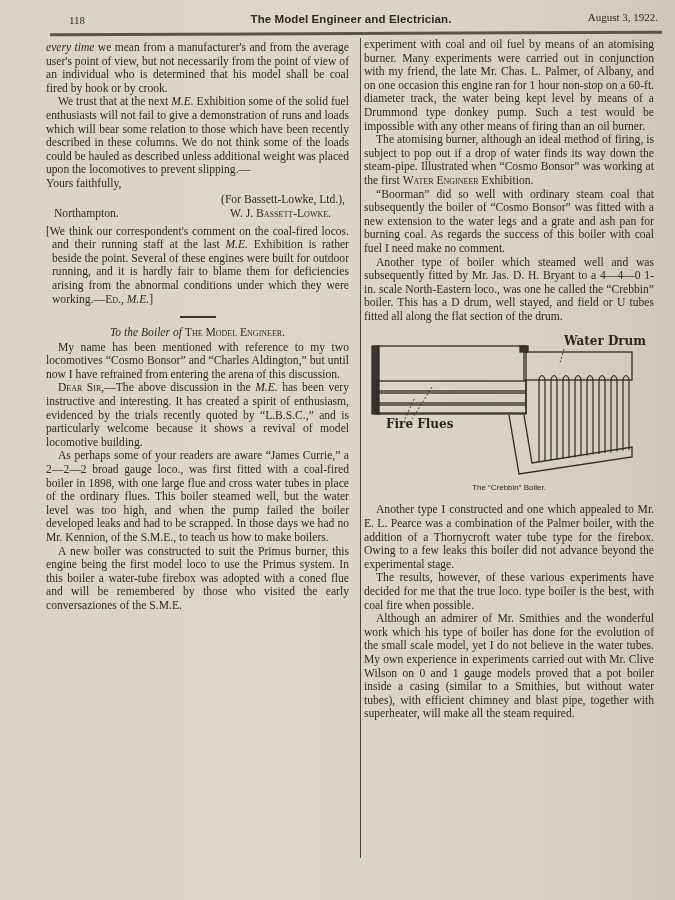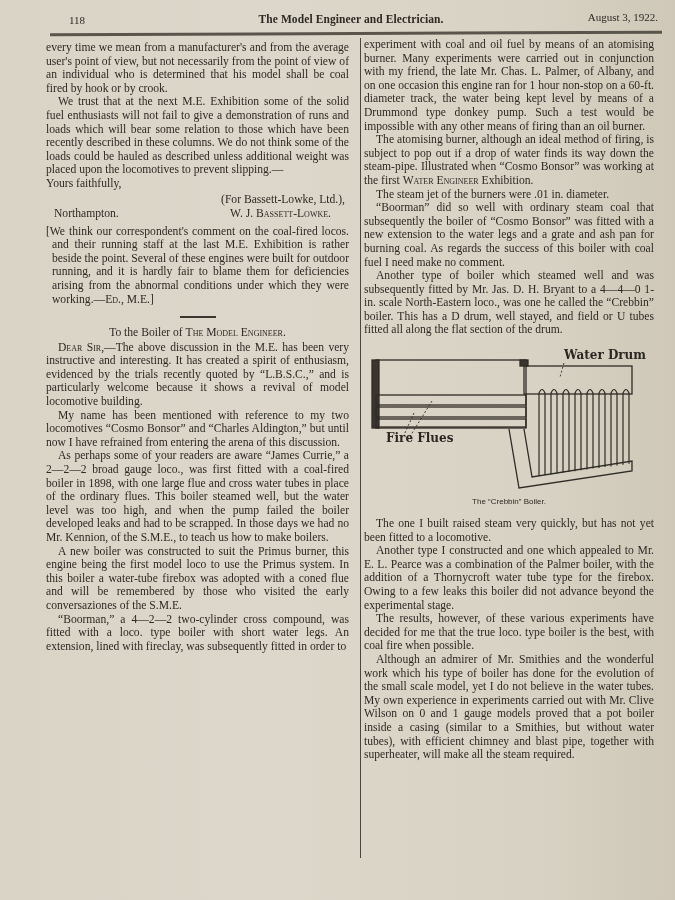--- a/index.html
+++ b/index.html
@@ -11,38 +11,38 @@
   }
   .page {
     position: relative; width: 675px; height: 900px;
     background: linear-gradient(90deg, #d9d4c6 0%, #dcd7ca 40%, #d8d2c4 80%, #cfc8b8 100%);
   }
   .header {
     position: absolute; left: 40px; top: 8px; width: 622px; height: 22px;
     font-size: 11.5px;
   }
   .hdr-page { position: absolute; left: 5px; top: 6px; font-size: 11px; margin-left: 24px; }
-  .hdr-title { position: absolute; left: 0; right: 0; top: 5px; text-align: center; font-family: Liberation Serif, serif; font-weight: bold; font-size: 11.5px; letter-spacing: 0.1px; }
+  .hdr-title { position: absolute; left: 0; right: 0; top: 5px; text-align: center; font-family: Liberation Sans, sans-serif; font-weight: bold; font-size: 11.5px; letter-spacing: 0.1px; }
   .hdr-date { position: absolute; right: 4px; top: 3px; font-size: 11px; }
   .rule {
     position: absolute; left: 50px; top: 32px; width: 612px; height: 3px;
     background: #5a554c; transform: rotate(-0.25deg);
   }
   .col-divider {
     position: absolute; left: 360px; top: 38px; width: 1px; height: 820px; background: #4a463f;
   }
   .col {
     position: absolute; font-size: 11.6px; line-height: 13.6px;
     text-align: justify; hyphens: manual;
   }
   .col-left { left: 46px; top: 41px; width: 303px; }
   .col-right { left: 364px; top: 38px; width: 290px; }
   .col p { margin: 0; text-indent: 12px; }
   .col p.noindent { text-indent: 0; }
-  .ital { }
+  .ital { font-style: italic; }
   .sc { font-variant: small-caps; text-align: right; }
   .sig { position: relative; height: 28px; margin: 2px 0 4px 0; }
   .sig .place { position: absolute; left: 8px; top: 14px; }
   .sig .for { position: absolute; right: 4px; top: 0; }
   .sig .name { position: absolute; right: 18px; top: 14px; margin-left: 15px; }
   .editor-note { text-indent: -6px !important; padding-left: 6px; }
   .short-rule { width: 36px; height: 2px; background: #3a362f; margin: 10px auto 8px auto; }
   .to-editor { text-align: center; text-indent: 0 !important; margin-bottom: 1px !important; }
   .figure {
     position: relative; width: 290px; height: 170px; margin: 6px 0 4px 0;
@@ -77,31 +77,29 @@
     <p><span>We trust that at the next </span><span class="ital">M.E.</span><span> Exhibition some of the solid fuel enthusiasts will not fail to give a demonstration of runs and loads which will bear some relation to those which have been recently described in these columns. We do not think some of the loads could be hauled as described unless additional weight was placed upon the locomotives to prevent slipping.—</span></p>
     <p class="noindent">Yours faithfully,</p>
     <div class="sig">
       <span class="for">(For Bassett-Lowke, Ltd.),</span>
       <span class="place">Northampton.</span>
       <span class="name sc">W. J. Bassett-Lowke.</span>
     </div>
     <p class="editor-note"><span>[We think our correspondent's comment on the coal-fired locos. and their running staff at the last </span><span class="ital">M.E.</span><span> Exhibition is rather beside the point. Several of these engines were built for outdoor running, and it is hardly fair to blame them for deficiencies arising from the abnormal conditions under which they were working.—</span><span class="sc">Ed., </span><span class="ital">M.E.</span><span>]</span></p>
     <div class="short-rule"></div>
     <p class="to-editor"><span class="ital">To the Boiler of </span><span class="sc">The Model Engineer.</span></p>
+    <p>My name has been mentioned with reference to my two locomotives “Cosmo Bonsor” and “Charles Aldington,” but until now I have refrained from entering the arena of this discussion.</p>
     <p><span class="sc">Dear Sir,</span><span>—The above discussion in the </span><span class="ital">M.E.</span><span> has been very instructive and interesting. It has created a spirit of enthusiasm, evidenced by the trials recently quoted by “L.B.S.C.,” and is particularly welcome because it shows a revival of model locomotive building.</span></p>
-    <p>My name has been mentioned with reference to my two locomotives “Cosmo Bonsor” and “Charles Aldington,” but until now I have refrained from entering the arena of this discussion.</p>
     <p>As perhaps some of your readers are aware “James Currie,” a 2—2—2 broad gauge loco., was first fitted with a coal-fired boiler in 1898, with one large flue and cross water tubes in place of the ordinary flues. This boiler steamed well, but the water level was too high, and when the pump failed the boiler developed leaks and had to be scrapped. In those days we had no Mr. Kennion, of the S.M.E., to teach us how to make boilers.</p>
     <p>A new boiler was constructed to suit the Primus burner, this engine being the first model loco to use the Primus system. In this boiler a water-tube firebox was adopted with a coned flue and will be remembered by those who visited the early conversaziones of the S.M.E.</p>
-    <p>“Boorman,” a 4—2—2 two-cylinder cross compound, was fitted with a loco. type boiler with short water legs. An extension, lined with fireclay, was subsequently fitted in order to</p>
   </div>
 
   <div class="col col-right">
     <p class="noindent">experiment with coal and oil fuel by means of an atomising burner. Many experiments were carried out in conjunction with my friend, the late Mr. Chas. L. Palmer, of Albany, and on one occasion this engine ran for 1 hour non-stop on a 60-ft. diameter track, the water being kept level by means of a Drummond type donkey pump. Such a test would be impossible with any other means of firing than an oil burner.</p>
     <p><span>The atomising burner, although an ideal method of firing, is subject to pop out if a drop of water finds its way down the steam-pipe. Illustrated when “Cosmo Bonsor” was working at the first </span><span class="sc">Water Engineer</span><span> Exhibition.</span></p>
-    <p>The steam jet of the burners were .01 in. diameter.</p>
     <p>“Boorman” did so well with ordinary steam coal that subsequently the boiler of “Cosmo Bonsor” was fitted with a new extension to the water legs and a grate and ash pan for burning coal. As regards the success of this boiler with coal fuel I need make no comment.</p>
     <p>Another type of boiler which steamed well and was subsequently fitted by Mr. Jas. D. H. Bryant to a 4—4—0 1-in. scale North-Eastern loco., was one he called the “Crebbin” boiler. This has a D drum, well stayed, and field or U tubes fitted all along the flat section of the drum.</p>
 
     <div class="figure">
       <svg width="290" height="170" viewBox="0 0 290 170">
         <g fill="none" stroke="#2e2b26" stroke-width="1.3">
 
           <rect x="12" y="17" width="150" height="68"></rect>
           <rect x="8" y="17" width="7" height="68" fill="#3a362f"></rect>
           <rect x="156" y="17" width="8" height="6" fill="#3a362f"></rect>
@@ -128,18 +126,17 @@
           <line x1="68" y1="58" x2="45" y2="95"></line>
           <line x1="50" y1="70" x2="40" y2="92"></line>
           <line x1="200" y1="20" x2="196" y2="34"></line>
         </g>
       </svg>
       <span class="fig-label water">Water Drum</span>
       <span class="fig-label flues">Fire Flues</span>
       <div class="fig-caption">The “Crebbin” Boiler.</div>
     </div>
 
-    <p>The one I built raised steam very quickly, but has not yet been fitted to a locomotive.</p>
     <p>Another type I constructed and one which appealed to Mr. E. L. Pearce was a combination of the Palmer boiler, with the addition of a Thornycroft water tube type for the firebox. Owing to a few leaks this boiler did not advance beyond the experimental stage.</p>
     <p>The results, however, of these various experiments have decided for me that the true loco. type boiler is the best, with coal fire when possible.</p>
     <p>Although an admirer of Mr. Smithies and the wonderful work which his type of boiler has done for the evolution of the small scale model, yet I do not believe in the water tubes. My own experience in experiments carried out with Mr. Clive Wilson on 0 and 1 gauge models proved that a pot boiler inside a casing (similar to a Smithies, but without water tubes), with efficient chimney and blast pipe, together with superheater, will make all the steam required.</p>
   </div>
 </div>
 
 </body></html>

